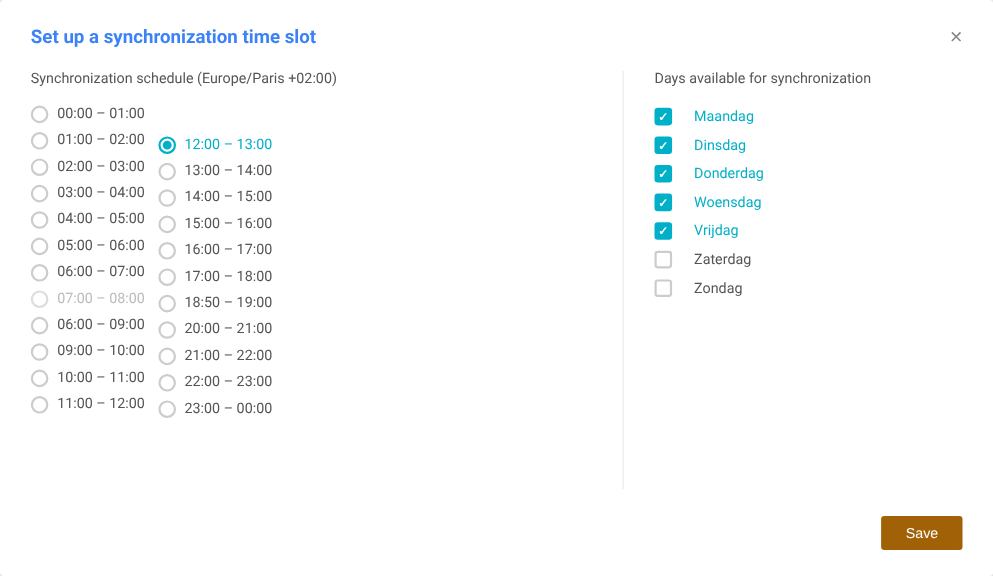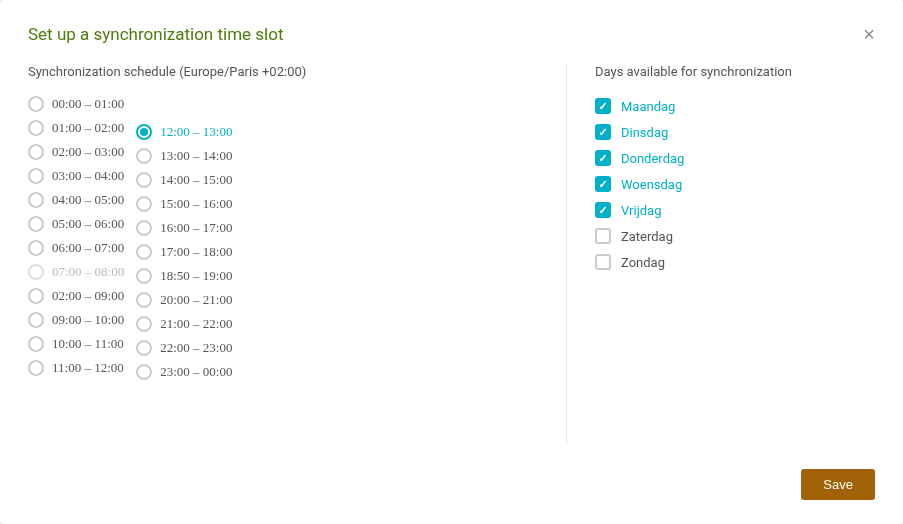--- a/index.html
+++ b/index.html
@@ -23,22 +23,22 @@
       flex-direction: column;
     }
     .dialog-header {
       display: flex;
       justify-content: space-between;
       align-items: flex-start;
       margin-bottom: 20px;
     }
     .dialog-title {
       font-size: 17px;
-      font-weight: 400;
-      color: #4d7c0f;
+      font-weight: 700;
+      color: #3b82f6;
     }
     .close-btn {
       background: none;
       border: none;
       cursor: pointer;
       color: #888;
       font-size: 20px;
       line-height: 1;
       padding: 0;
     }
@@ -62,21 +62,20 @@
     .time-grid {
       display: grid;
       grid-template-columns: 1fr 1fr;
       gap: 4px 16px;
     }
     .time-row {
       display: flex;
       align-items: flex-start;
       gap: 8px;
       padding: 3px 0;
-      font-family: Liberation Serif, serif;
     }
     .time-label {
       font-size: 13px;
       color: #555;
     }
     .time-label.disabled {
       color: #bbb;
     }
     .time-label.selected {
       color: #00b0c8;
@@ -104,21 +103,21 @@
     .radio-inner {
       width: 8px;
       height: 8px;
       border-radius: 50%;
       background: #00b0c8;
     }
     
     .day-row {
       display: flex;
       align-items: center;
-      gap: 10px;
+      gap: 20px;
       padding: 5px 0;
     }
     .day-label {
       font-size: 13px;
       color: #555;
     }
     .day-label.checked {
       color: #00b0c8;
     }
     .checkbox {
@@ -204,21 +203,21 @@
             <div class="time-row">
               <div class="radio-circle"></div>
               <span class="time-label">06:00 – 07:00</span>
             </div>
             <div class="time-row">
               <div class="radio-circle disabled"></div>
               <span class="time-label disabled">07:00 – 08:00</span>
             </div>
             <div class="time-row">
               <div class="radio-circle"></div>
-              <span class="time-label">02:00 – 09:00</span>
+              <span class="time-label">06:00 – 09:00</span>
             </div>
             <div class="time-row">
               <div class="radio-circle"></div>
               <span class="time-label">09:00 – 10:00</span>
             </div>
             <div class="time-row">
               <div class="radio-circle"></div>
               <span class="time-label">10:00 – 11:00</span>
             </div>
             <div class="time-row">

